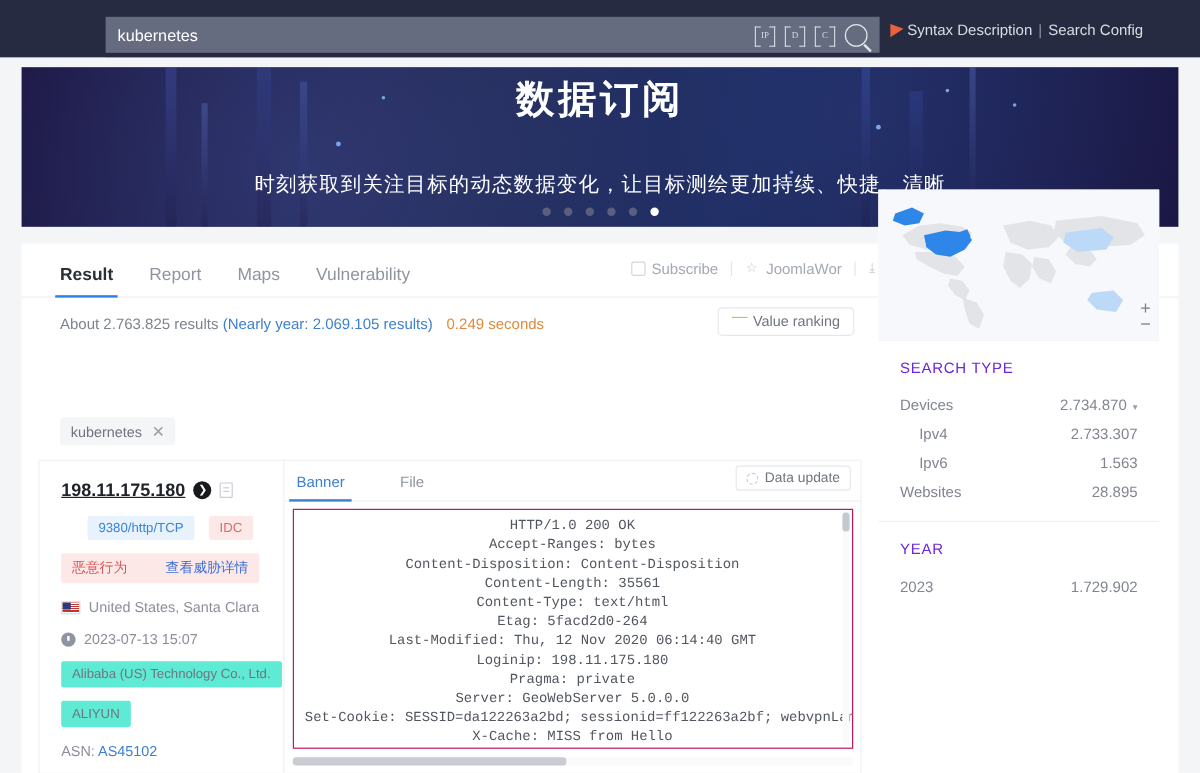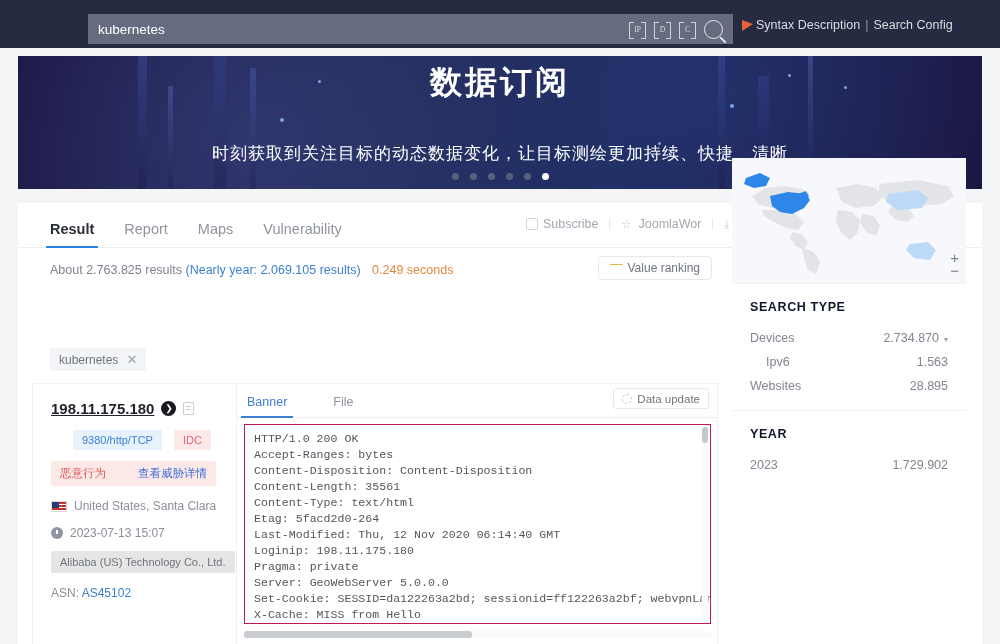--- a/index.html
+++ b/index.html
@@ -230,28 +230,28 @@
   }
   .clock {
     width: 12px; height: 12px; border-radius: 50%; background: #8e94a0; position: relative;
   }
   .clock::after {
     content: ""; position: absolute; left: 5.2px; top: 2.5px;
     width: 1.4px; height: 4px; background: #fff;
   }
   .pill {
     margin-top: 11px; display: inline-block;
-    background: #e5e5e5; color: #70757f; font-size: 11px;
+    background: #5eead4; color: #70757f; font-size: 11px;
     padding: 5px 9px; border-radius: 2px;
   }
   .kv { margin-top: 13px; font-size: 12px; color: #8a8f99; }
   .kv a { color: #3d7fd1; text-decoration: none; }
 
   
-  .rright { flex: 1; position: relative; border-left: 1px solid #f0f1f3; }
+  .rright { flex: 1; position: relative; border-left: 1px solid #f0f1f3; text-align: center; }
   .btabs {
     height: 34px; border-bottom: 1px solid #eceef1; display: flex; align-items: flex-end;
     padding-left: 10px;
   }
   .btab {
     font-size: 12.5px; color: #8f949e; padding: 0 0 8px 0; margin-right: 46px;
     position: relative; cursor: pointer;
   }
   .btab.active { color: #3d7fd1; }
   .btab.active::after {
@@ -302,22 +302,22 @@
   .mapbox {
     position: absolute; left: 0; top: 0; width: 234px; height: 125px;
     background: #f7f8fb; overflow: hidden;
   }
   .zoomctl {
     position: absolute; right: 7px; bottom: 6px; text-align: center;
     color: #7a7f88; font-size: 15px; line-height: 13px; cursor: pointer;
   }
   .sect { border-top: 1px solid #f0f1f3; padding: 16px 18px 12px 18px; }
   .sect-title {
-    font-size: 12.5px; color: #0f172a; letter-spacing: .6px; margin-bottom: 12px;
-    font-weight: bold;
+    font-size: 12.5px; color: #6d28d9; letter-spacing: .6px; margin-bottom: 12px;
+    font-weight: normal;
   }
   .srow {
     display: flex; justify-content: space-between; align-items: center;
     font-size: 12.5px; color: #80858f; padding: 5px 0;
   }
   .srow.ind .sl { padding-left: 16px; }
   .caret { margin-left: 5px; font-size: 8px; color: #9aa0aa; }
 </style>
 </head>
 <body>
@@ -445,20 +445,21 @@
         </div>
         <div class="inforow">
           <span class="flag"></span>
           <span>United States, Santa Clara</span>
         </div>
         <div class="inforow">
           <span class="clock"></span>
           <span>2023-07-13 15:07</span>
         </div>
         <div><span class="pill">Alibaba (US) Technology Co., Ltd.</span></div>
+        <div><span class="pill">ALIYUN</span></div>
         <div class="kv">
           <span>ASN:</span>
           <a>AS45102</a>
         </div>
         
       </div>
 
       <div class="rright">
         <div class="btabs">
           <div class="btab active">Banner</div>
@@ -527,20 +528,24 @@
 
     <div class="sect" style="margin-top:125px;">
       <div class="sect-title">SEARCH TYPE</div>
       <div class="srow">
         <span class="sl">Devices</span>
         <span>
           <span>2.734.870</span><span class="caret">▾</span>
         </span>
       </div>
       <div class="srow ind">
+        <span class="sl">Ipv4</span>
+        <span>2.733.307</span>
+      </div>
+      <div class="srow ind">
         <span class="sl">Ipv6</span>
         <span>1.563</span>
       </div>
       <div class="srow">
         <span class="sl">Websites</span>
         <span>28.895</span>
       </div>
     </div>
 
     <div class="sect">

